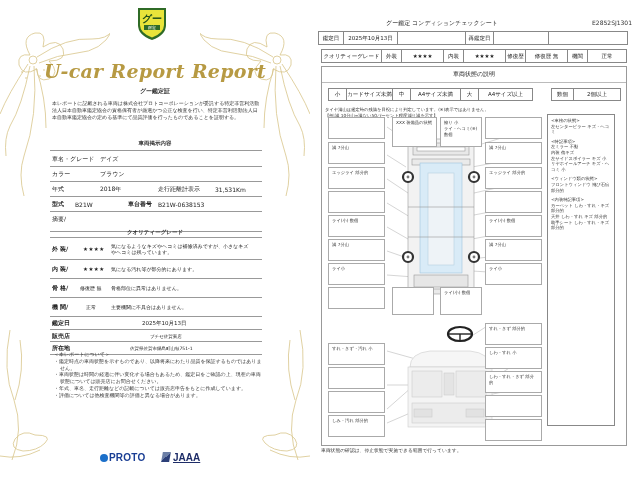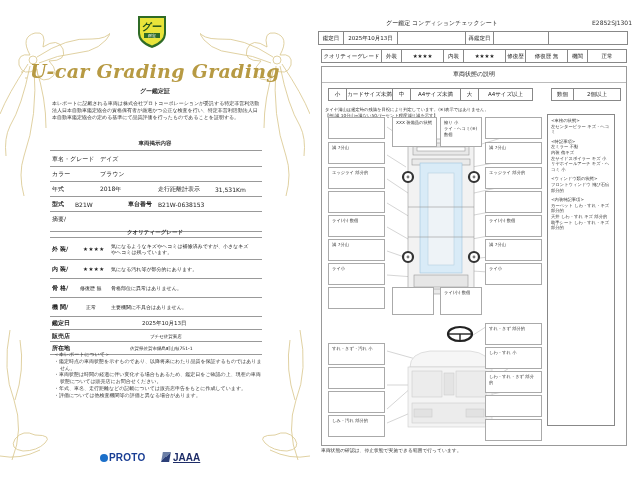--- a/index.html
+++ b/index.html
@@ -3,21 +3,21 @@
 <meta charset="utf-8">
 <style>
   * { box-sizing: border-box; margin: 0; padding: 0; }
   html, body { width: 640px; height: 480px; background: #ffffff; overflow: hidden; }
   body { font-family: "DejaVu Sans", sans-serif; color: #222; position: relative; }
 
   
   #report { position: absolute; left: 0; top: 0; width: 310px; height: 480px; background: #fff; }
   .ribbon { position: absolute; }
   .ribbon svg { display: block; }
-  #badge { position: absolute; left: 136px; top: 13px; width: 32px; height: 36px; }
+  #badge { position: absolute; left: 136px; top: 5px; width: 32px; height: 36px; }
   #report-title { position: absolute; left: 0; width: 310px; top: 60px; text-align: center;
     font-family: "DejaVu Serif", serif; font-style: italic; font-weight: bold; font-size: 19px;
     color: #b79a43; letter-spacing: 0.3px; }
   #cert-label { position: absolute; left: 0; width: 310px; top: 87px; text-align: center; font-size: 6px; font-weight: bold; color: #333; }
   #intro { position: absolute; left: 52px; width: 210px; top: 100px; font-family: "DejaVu Serif", serif; font-size: 5px; line-height: 7px; color: #333; }
 
   #vehicle-heading { position: absolute; left: 40px; width: 230px; top: 140px; text-align: center; font-size: 5.5px; font-weight: bold; color: #333; }
   .rtable { position: absolute; left: 50px; width: 212px; }
   .rrow { position: relative; border-bottom: 1px solid #999; font-size: 6px; color: #222; }
   .rrow span { position: absolute; top: 50%; transform: translateY(-50%); white-space: nowrap; }
@@ -116,21 +116,21 @@
   <div id="badge">
     <svg width="32" height="36" viewBox="0 0 32 36">
       <path d="M2 3 L30 3 L30 20 Q30 30 16 35 Q2 30 2 20 Z" fill="#2f6b26"></path>
       <path d="M4 5 L28 5 L28 20 Q28 28 16 32.5 Q4 28 4 20 Z" fill="#e9e43a"></path>
       <text x="16" y="17" text-anchor="middle" font-family="DejaVu Sans, sans-serif" font-weight="bold" font-size="10" fill="#1e4f1a">グー</text>
       <rect x="8" y="20" width="16" height="5" fill="#2f6b26"></rect>
       <text x="16" y="24.2" text-anchor="middle" font-family="DejaVu Sans, sans-serif" font-size="4" fill="#fff">鑑定</text>
     </svg>
   </div>
 
-  <div id="report-title">U-car Grading Grading</div>
+  <div id="report-title">U-car Report Report</div>
   <div id="cert-label">グー鑑定証</div>
   <div id="intro">本レポートに記載される車両は株式会社プロトコーポレーションが委託する特定非営利活動法人日本自動車鑑定協会の資格保有者が厳選かつ公正な検査を行い、特定非営利活動法人日本自動車鑑定協会の定める基準にて品質評価を行ったものであることを証明する。</div>
 
   <div id="vehicle-heading">車両掲示内容</div>
 
   <div class="rtable" style="top:150px;border-top:1px solid #999;">
     <div class="rrow" style="height:16px;">
       <span style="left:2px;">車名・グレード</span>
       <span style="left:50px;">デイズ</span>
     </div>

